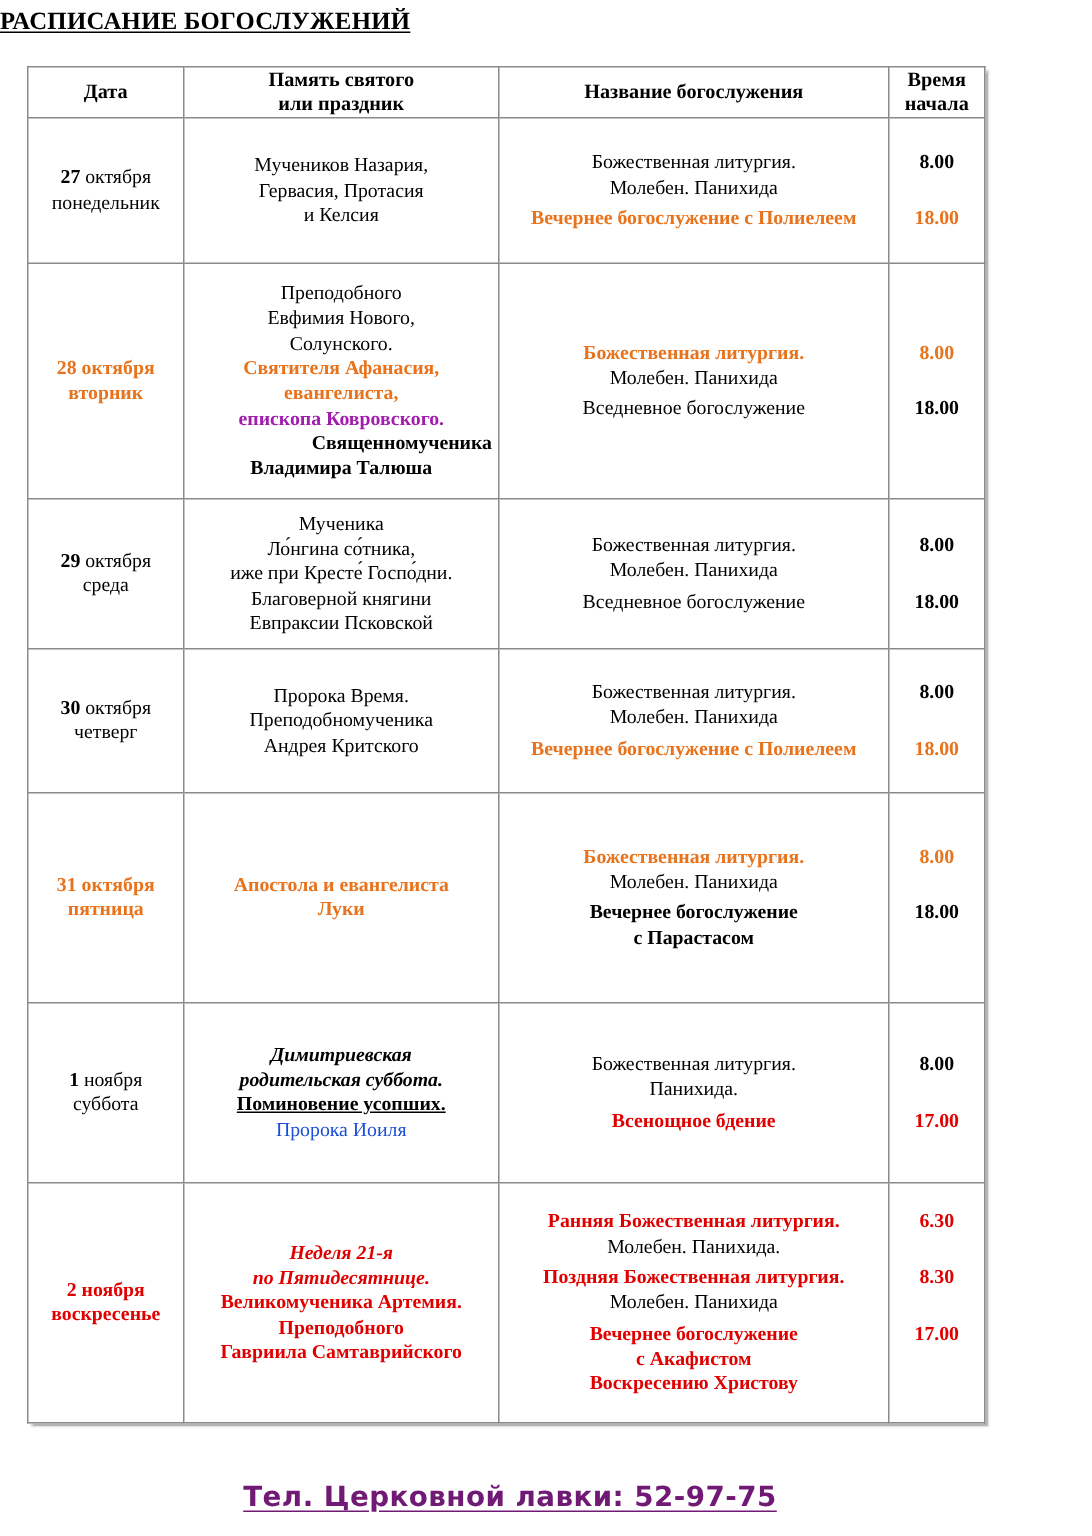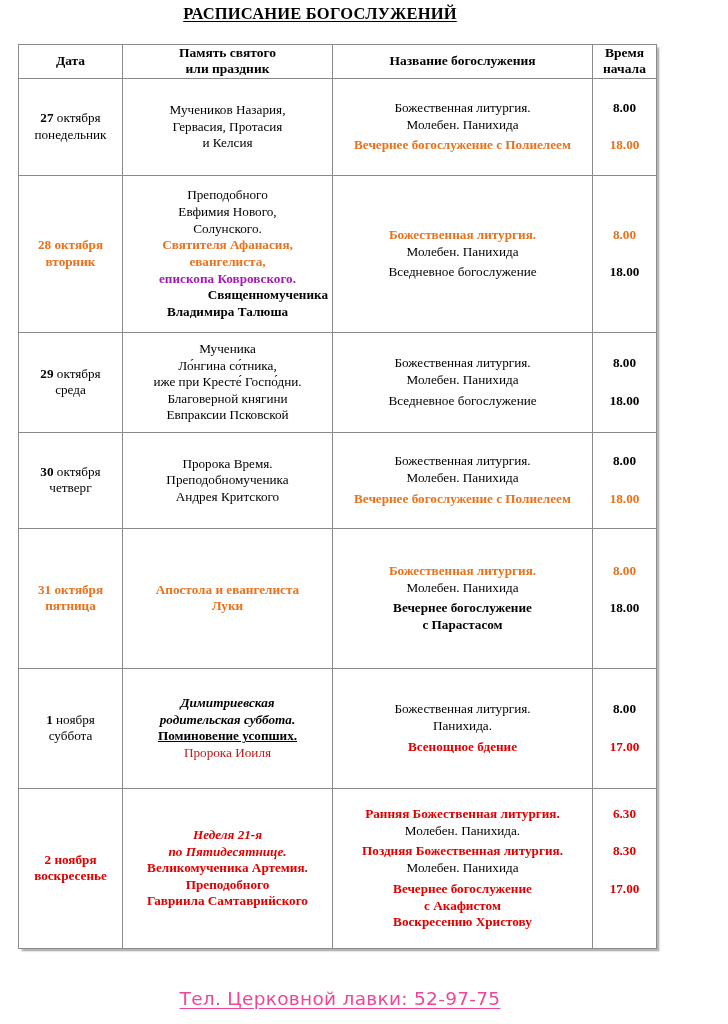--- a/index.html
+++ b/index.html
@@ -14,21 +14,20 @@
     font-family: "Liberation Serif", "DejaVu Serif", serif;
     overflow: hidden;
   }
 
   
   .doc-title {
     position: absolute;
     top: 4px;
     left: 0;
     width: 640px;
-    text-align: center;
     font-size: 16.5px;
     font-weight: bold;
     letter-spacing: 0.2px;
     color: #000;
   }
   .doc-title span {
     text-decoration: underline;
     text-underline-offset: 2px;
   }
 
@@ -97,22 +96,22 @@
 
   
   .footer-phone {
     position: absolute;
     left: 0;
     top: 988px;
     width: 680px;
     text-align: center;
     font-family: "DejaVu Sans", "Liberation Sans", sans-serif;
     font-size: 18.5px;
-    font-weight: normal;
-    color: #ec4899;
+    font-weight: bold;
+    color: #701a75;
     letter-spacing: 0.3px;
   }
   .footer-phone span {
     text-decoration: underline;
     text-underline-offset: 3px;
   }
 </style>
 </head>
 <body>
 
@@ -325,21 +324,21 @@
             <div class="cell cell-date" style="color: rgb(0, 0, 0);">
               <span class="t-line"><span class="day-num">1</span><span> ноября</span></span>
               <span class="t-line">суббота</span>
             </div>
           </td>
           <td>
             <div class="cell cell-saint">
               <span class="t-line" style="color: rgb(0, 0, 0); font-weight: bold; font-style: italic;">Димитриевская</span>
               <span class="t-line" style="color: rgb(0, 0, 0); font-weight: bold; font-style: italic;">родительская суббота.</span>
               <span class="t-line" style="color: rgb(0, 0, 0); font-weight: bold; text-decoration: underline; text-underline-offset: 1px;">Поминовение усопших.</span>
-              <span class="t-line" style="color: #b91c1c;">Пророка Иоиля</span>
+              <span class="t-line" style="color: #1d4ed8;">Пророка Иоиля</span>
             </div>
           </td>
           <td>
             <div class="svc-stack">
               <div class="svc-block">
                 <span class="t-line" style="color: rgb(0, 0, 0);">Божественная литургия.</span>
                 <span class="t-line" style="color: rgb(0, 0, 0);">Панихида.</span>
               </div>
               <div class="svc-spacer"></div>
               <div class="svc-block">

